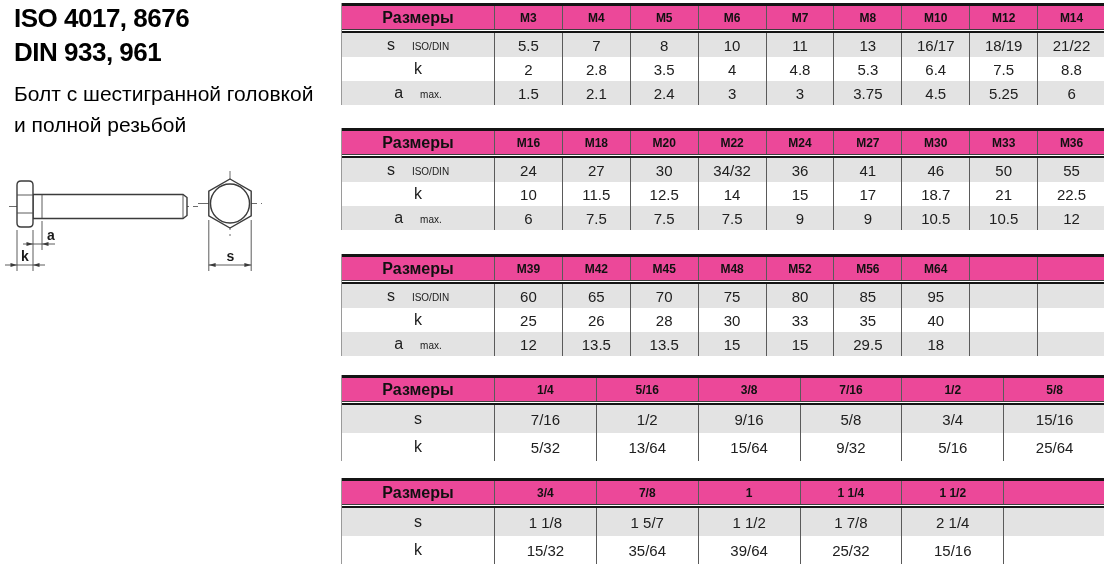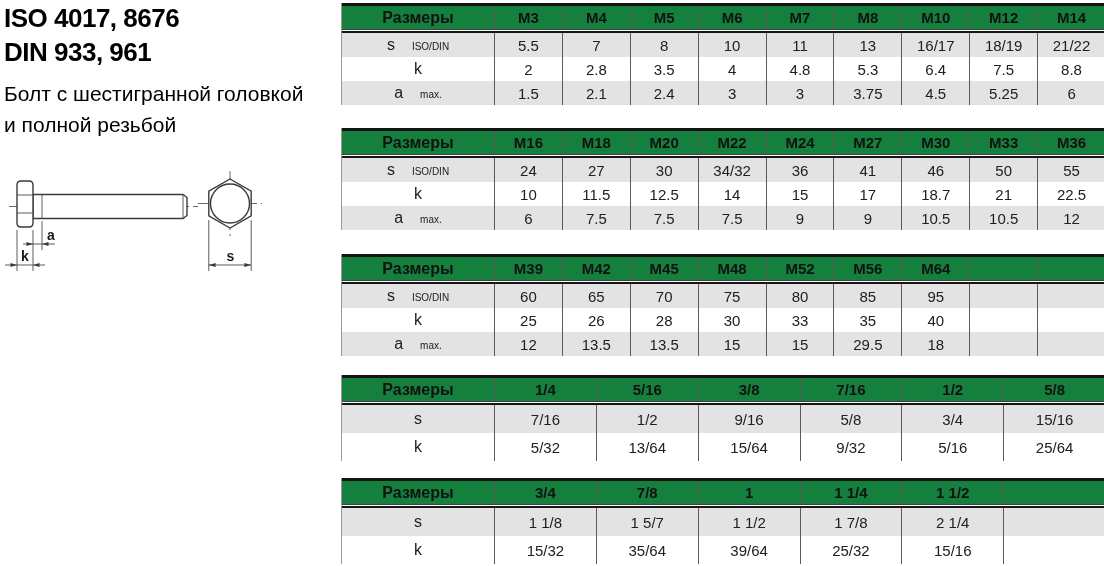--- a/index.html
+++ b/index.html
@@ -1,34 +1,34 @@
 <!DOCTYPE html>
 <html><head>
 <meta charset="utf-8">
 <style>
   html,body{margin:0;padding:0}
   body{
     width:1104px;height:566px;position:relative;overflow:hidden;
     background:#ffffff;font-family:"Liberation Sans",sans-serif;
   }
   
-  .title-block{position:absolute;left:4px;top:1px;width:330px}
+  .title-block{position:absolute;left:14px;top:1px;width:330px}
   .title-bold{font-size:26px;font-weight:bold;color:#000;line-height:34px;letter-spacing:-0.5px}
   .title-sub{font-size:21px;color:#000;line-height:31px}
   .title-sub.first{margin-top:9px}
   
   .drawing{position:absolute;left:2px;top:0;width:300px;height:340px}
   
   .tbl{position:absolute;left:341px;width:763px;border-left:1px solid #9a9a9a}
   .t-row{display:grid}
   .t-head{
-    background:#15803d;font-weight:bold;
+    background:#ec4899;font-weight:bold;
     border-top:3px solid #141414;border-bottom:1px solid #3e3e3e;
   }
-  .t-head .t-cell{height:23px;font-size:15px;color:#111}
+  .t-head .t-cell{height:23px;font-size:12px;color:#111}
   .t-body{border-top:2px solid #141414;margin-top:1px}
   .t-body .t-row:nth-child(odd){background:#e3e3e3}
   .metric .t-body .t-cell{height:24px}
   .imperial .t-body .t-cell{height:28px}
   .t-cell{
     display:flex;align-items:center;justify-content:center;
     font-size:15px;color:#202020;border-left:1px solid #5a5a5a;
     white-space:nowrap;overflow:hidden;
   }
   .t-row .t-cell:first-child{border-left:none}

